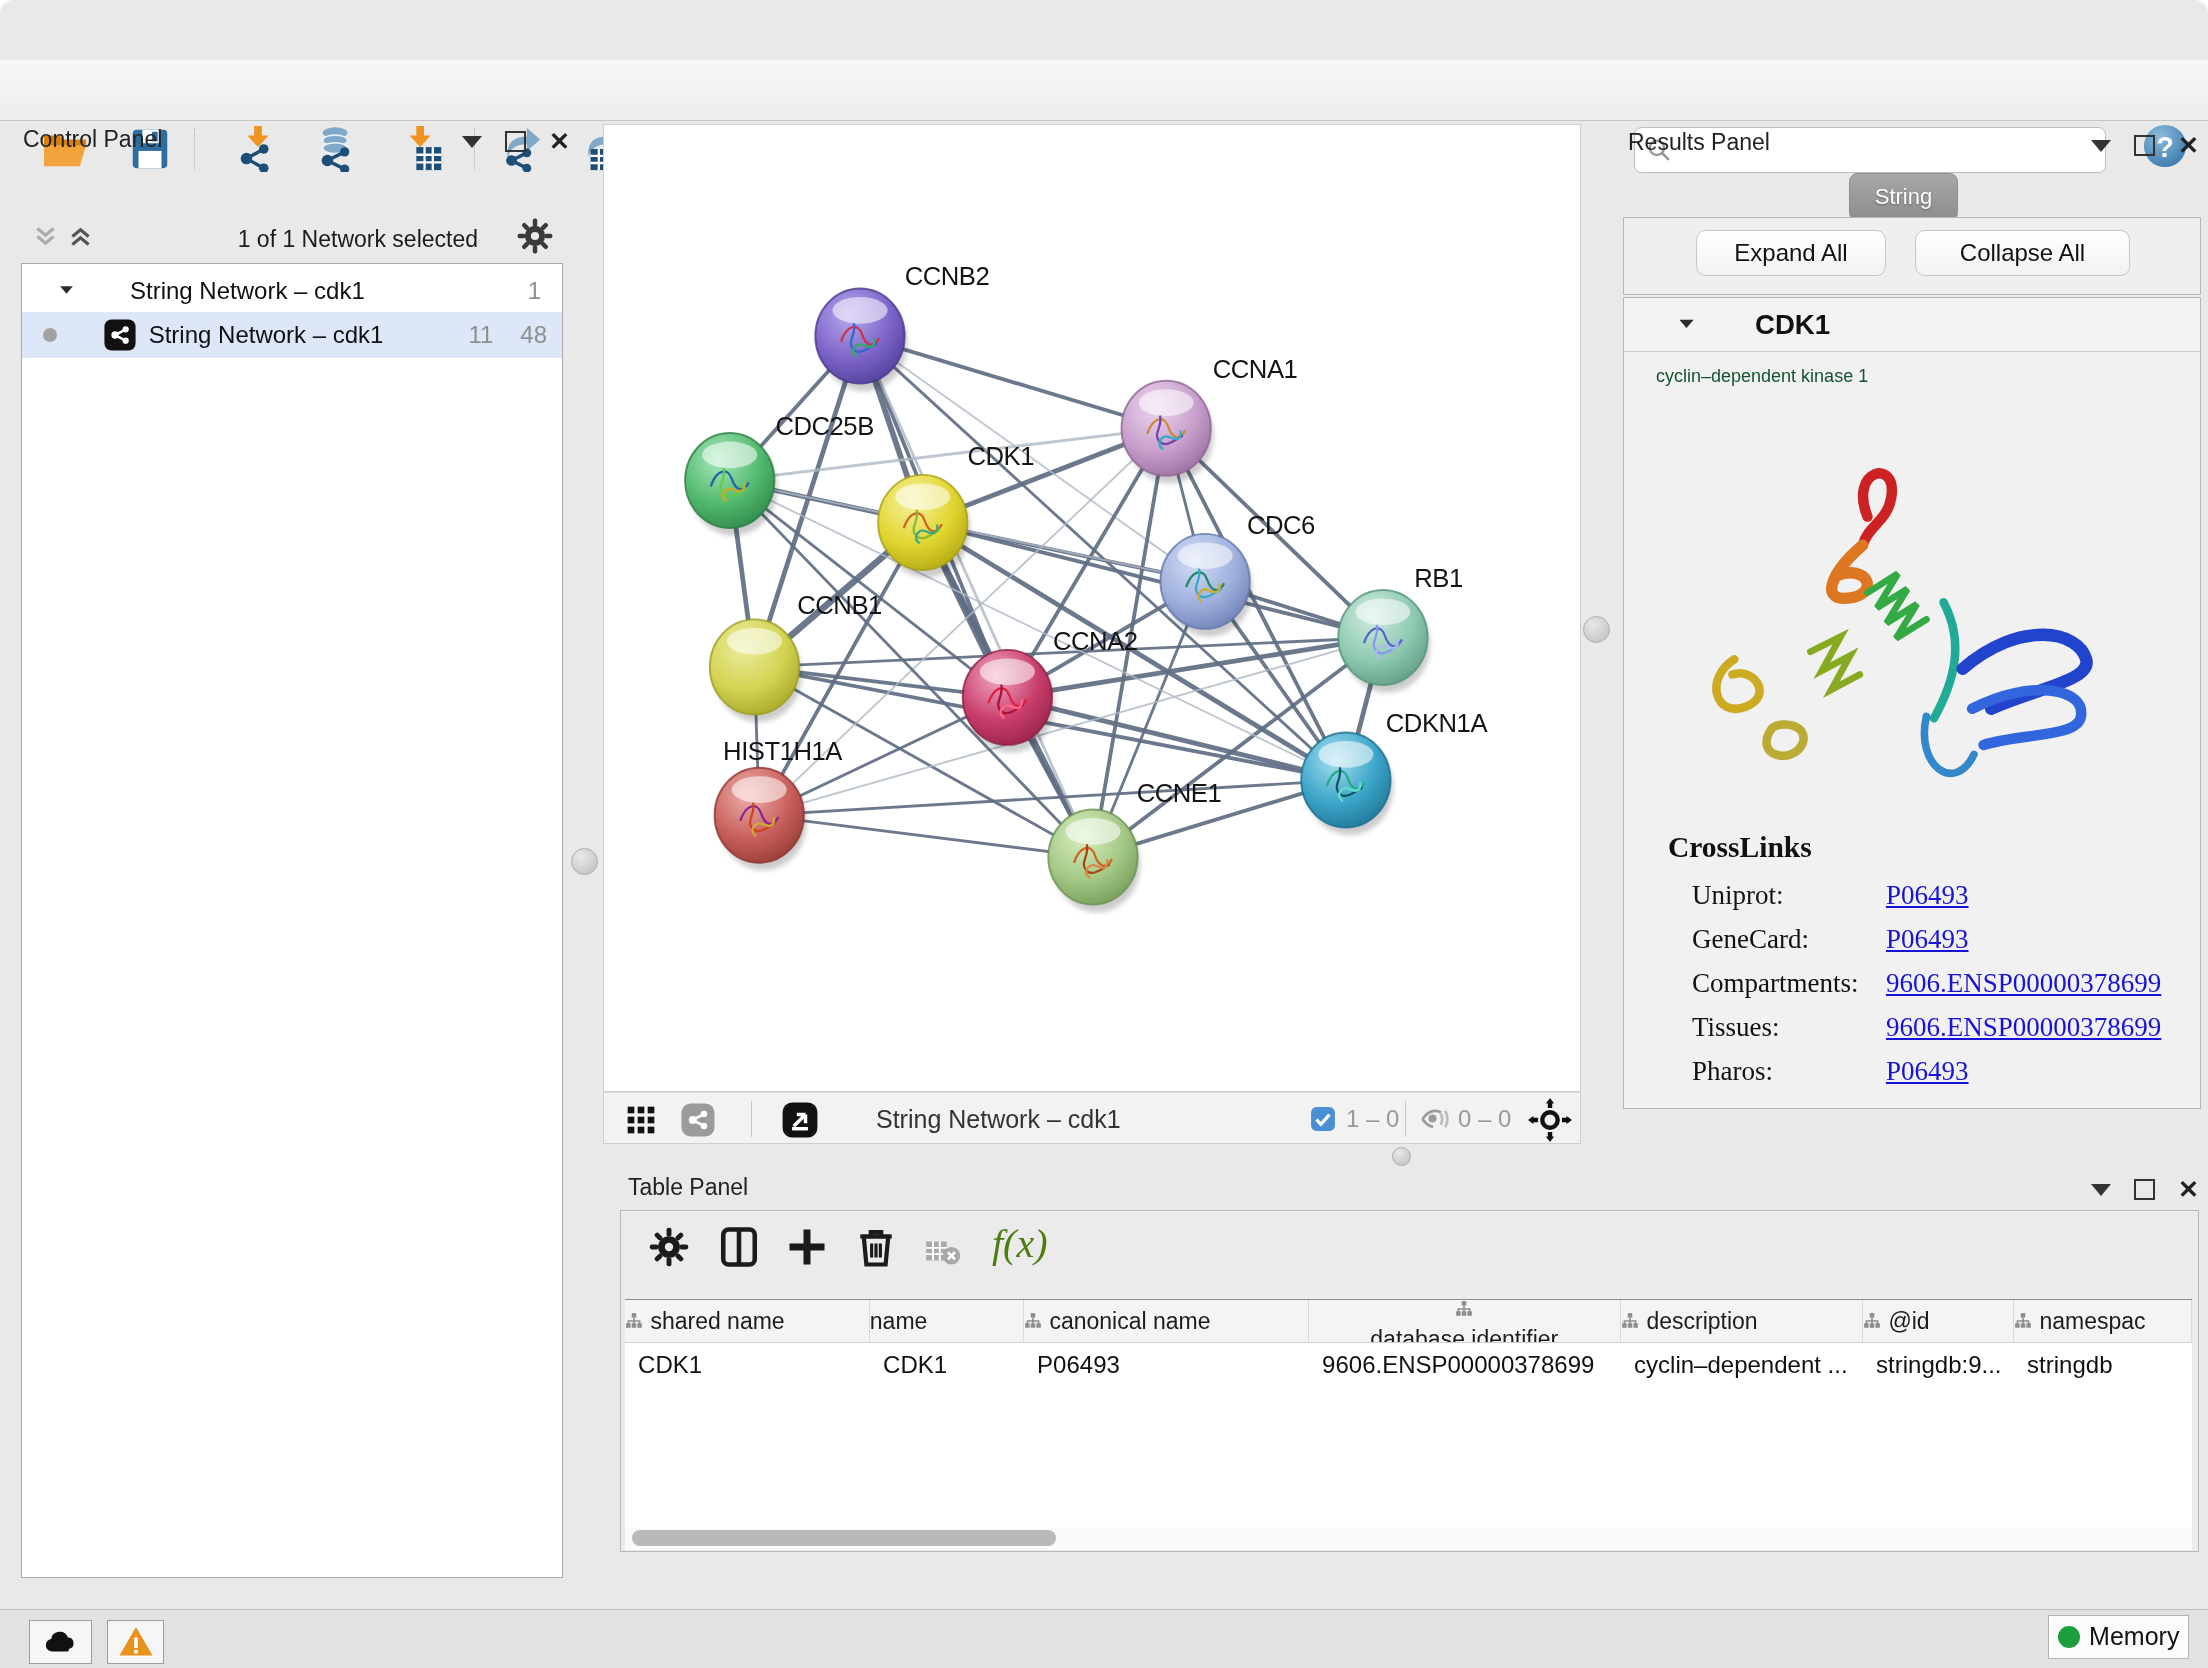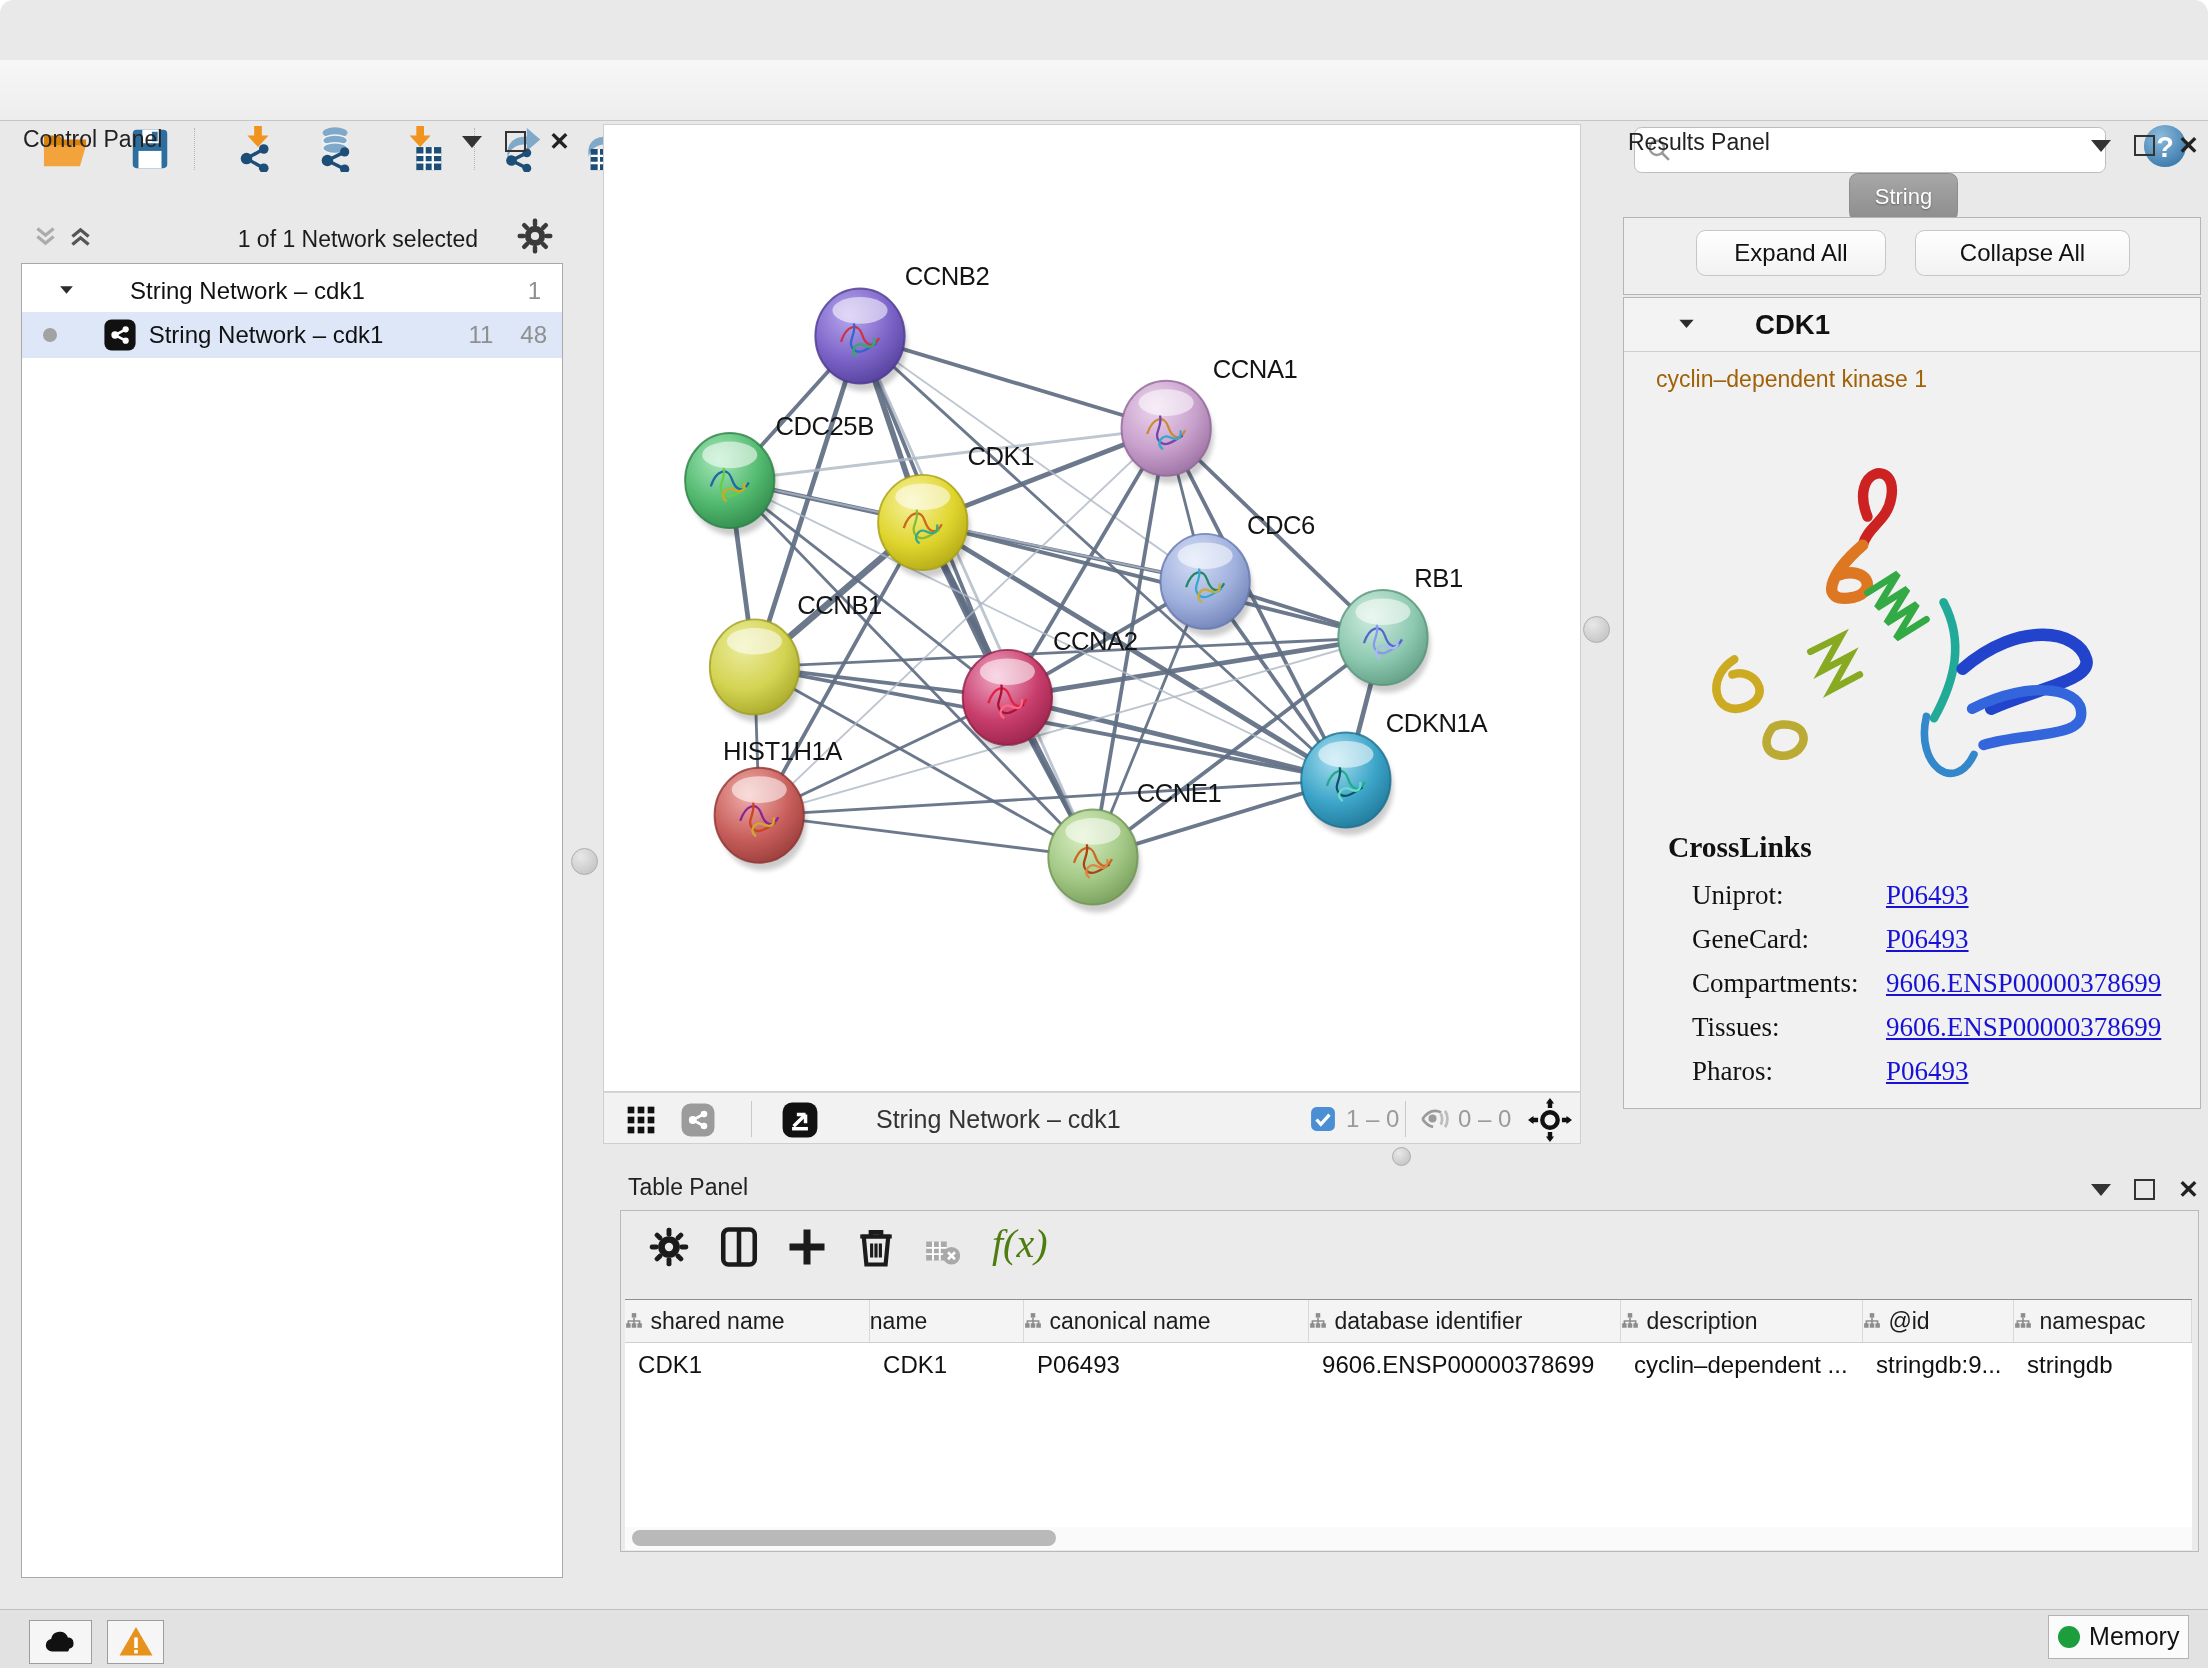--- a/index.html
+++ b/index.html
@@ -590,21 +590,21 @@
     <div class="btn abs" style="left:72px;top:12.4px;width:188px;height:44px;line-height:44px">Expand All</div>
     <div class="btn abs" style="left:291px;top:12.4px;width:213px;height:44px;line-height:44px">Collapse All</div>
   </div>
   <div class="rbox" style="left:1623px;top:297px;width:576px;height:810px;background:#f1f1f1">
     <div class="abs" style="left:0;top:0;width:100%;height:53px;background:#f3f3f3;border-bottom:1px solid #cfcfcf;display:flex;align-items:center">
       <svg width="19" height="19" viewBox="0 0 16 16" style="margin-left:53px">
           <path d="M2 4l6 7 6-7z" fill="#2b2b2b"></path>
         </svg>
       <span style="margin-left:59px;font-size:27.6px;font-weight:bold;color:#111">CDK1</span>
     </div>
-    <div class="abs" style="left:32px;top:68px;font-size:23px;color:#a16207">cyclin–dependent kinase 1</div>
+    <div class="abs" style="left:32px;top:68px;font-size:18px;color:#14532d">cyclin–dependent kinase 1</div>
     <svg class="abs" style="left:53px;top:133px" width="457" height="390" viewBox="0 0 480 410" fill="none" stroke-linecap="round">
       <path d="M200 90 C 180 40, 232 28, 225 70 C 221 95, 200 100, 195 120" stroke="#cc2222" stroke-width="11"></path>
       <path d="M195 120 C 160 150, 148 182, 185 175 C 212 169, 200 140, 168 152" stroke="#dd7722" stroke-width="12"></path>
       <path d="M60 240 C 28 260, 40 302, 72 290 C 102 278, 80 248, 58 256" stroke="#ccaa22" stroke-width="9"></path>
       <path d="M100 312 C 78 342, 122 352, 132 328 C 138 310, 112 304, 100 312" stroke="#bbaa33" stroke-width="9"></path>
       <path d="M200 170 L232 150 L210 186 L242 166 L220 202 L252 182 L230 218 L262 198" stroke="#33aa44" stroke-width="7"></path>
       <path d="M140 232 L172 216 L152 252 L182 236 L162 272 L192 256" stroke="#88aa22" stroke-width="7"></path>
       <path d="M280 180 C 302 222, 292 262, 270 302" stroke="#22aa99" stroke-width="9"></path>
       <path d="M300 250 C 360 198, 422 210, 430 240 C 436 262, 380 270, 330 292" stroke="#2244cc" stroke-width="13"></path>
       <path d="M310 292 C 372 260, 432 270, 424 302 C 418 322, 360 318, 322 330" stroke="#3366dd" stroke-width="11"></path>
@@ -708,21 +708,21 @@
                   <rect x="6" y="1" width="4" height="4"></rect>
                   <rect x="1" y="10" width="4" height="4"></rect>
                   <rect x="6" y="10" width="4" height="4"></rect>
                   <rect x="11" y="10" width="4" height="4"></rect>
                 </g>
                 <path d="M8 5v3M3 11V8h10v3M8 8v3" stroke="#8d8d8d" stroke-width="1.4" fill="none"></path>
               </svg>
             </span>
             <span>canonical name</span>
           </div>
-          <div class="th" style="width: 312px;">
+          <div class="th" style="width: 312px; flex-direction: column;">
             <span class="thicon">
               <svg width="18" height="18" viewBox="0 0 16 16">
                 <g fill="#8d8d8d">
                   <rect x="6" y="1" width="4" height="4"></rect>
                   <rect x="1" y="10" width="4" height="4"></rect>
                   <rect x="6" y="10" width="4" height="4"></rect>
                   <rect x="11" y="10" width="4" height="4"></rect>
                 </g>
                 <path d="M8 5v3M3 11V8h10v3M8 8v3" stroke="#8d8d8d" stroke-width="1.4" fill="none"></path>
               </svg>

